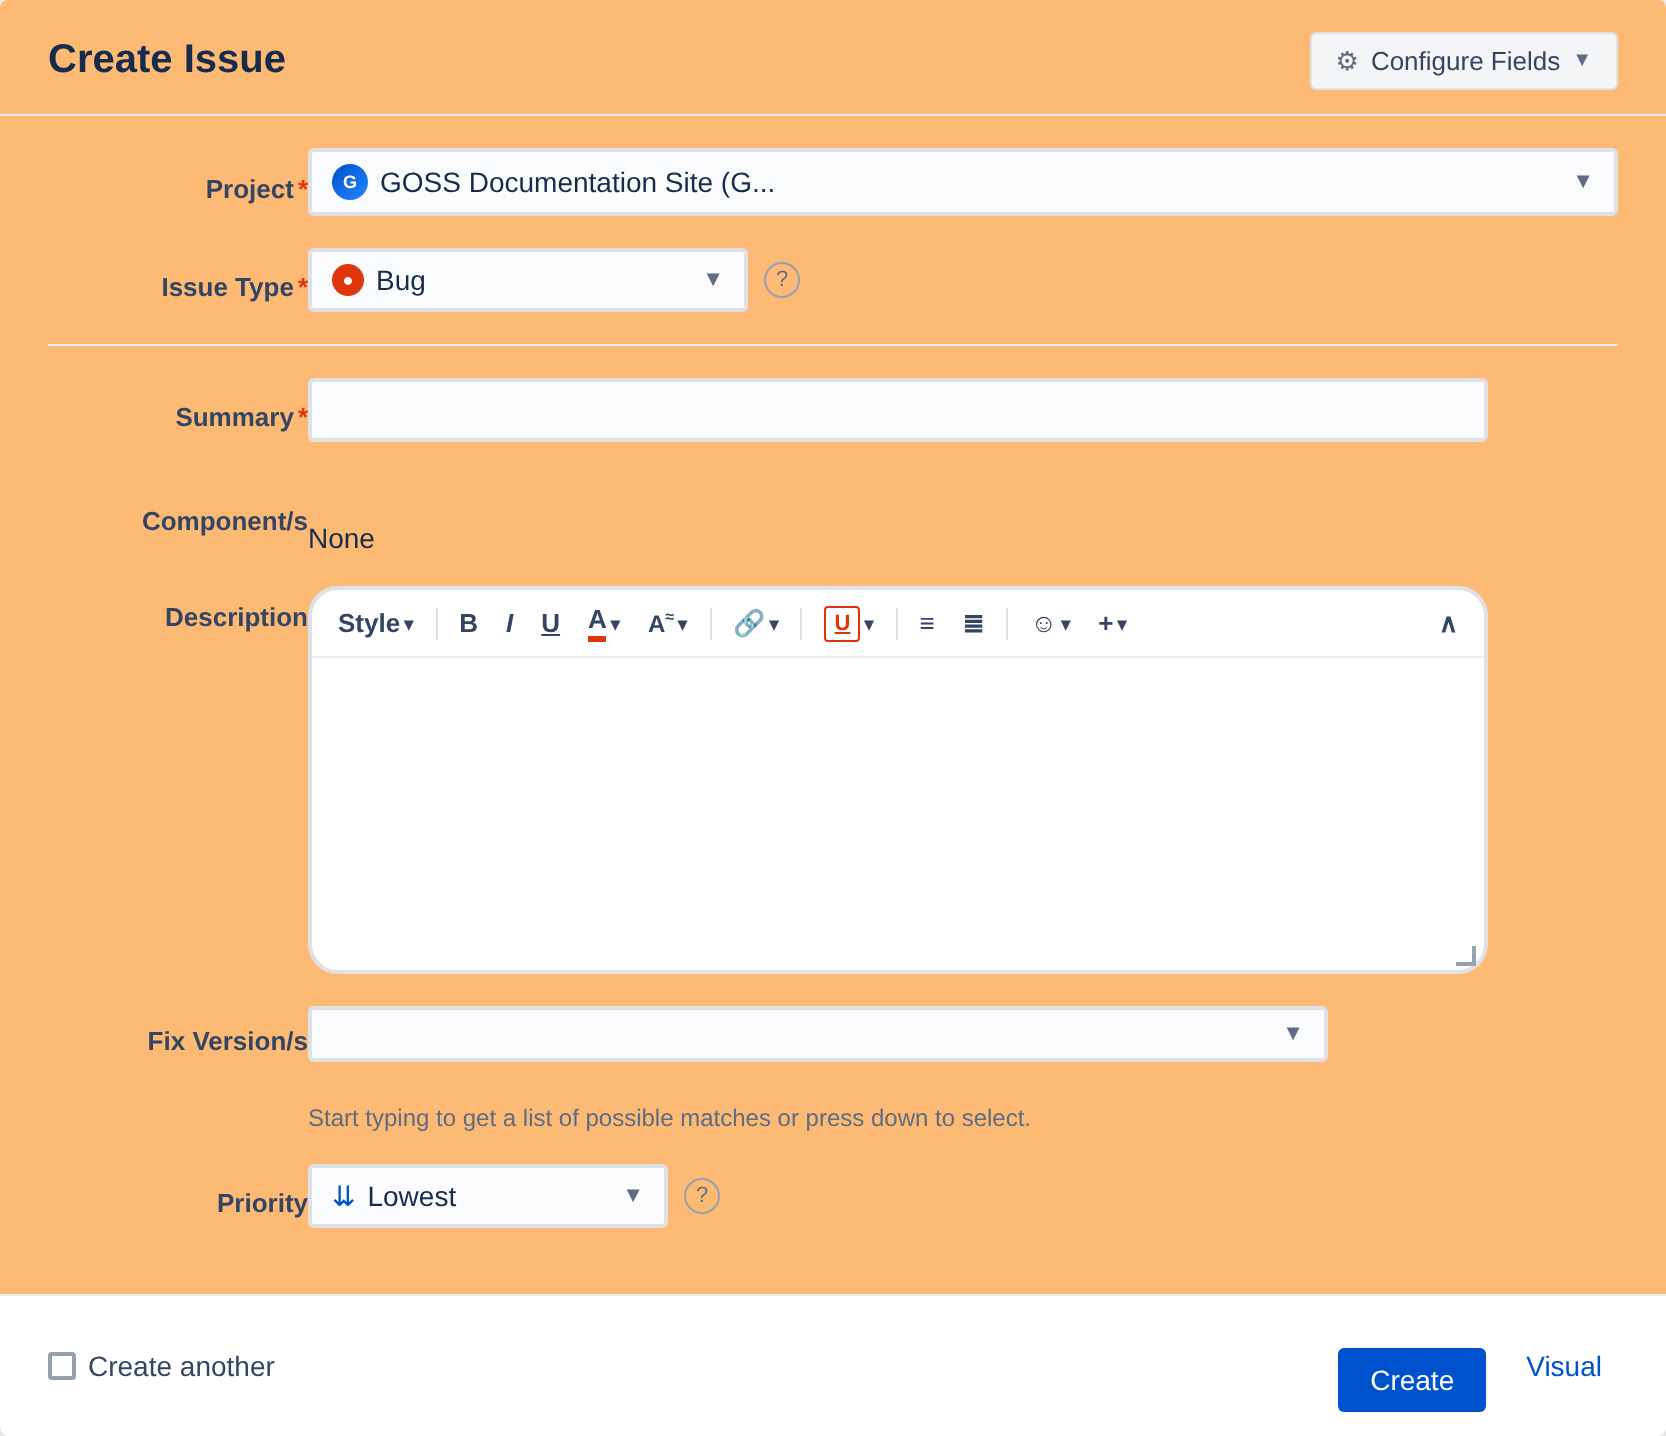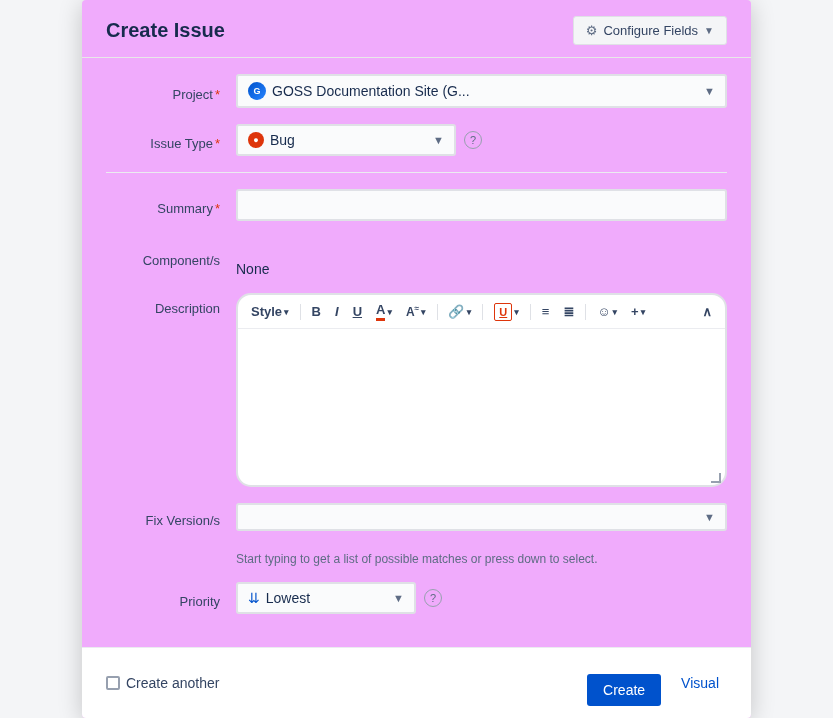--- a/index.html
+++ b/index.html
@@ -7,23 +7,23 @@
       font-family: -apple-system, BlinkMacSystemFont, "Segoe UI", Arial, sans-serif;
       background: #f4f5f7;
       display: flex;
       align-items: center;
       justify-content: center;
       min-height: 100vh;
       font-size: 14px;
       color: #172b4d;
     }
     .dialog {
-      width: 669px;
+      width: 833px;
       min-height: 718px;
-      background: #f0abfc;
+      background: #fdba74;
       border-radius: 4px;
       box-shadow: 0 4px 24px rgba(0,0,0,0.2);
       display: flex;
       flex-direction: column;
       position: relative;
       overflow: hidden;
     }
     .dialog-header {
       display: flex;
       align-items: center;
@@ -68,25 +68,24 @@
     .form-row {
       display: flex;
       align-items: flex-start;
       margin-bottom: 16px;
     }
     .form-row.align-center { align-items: center; }
     .field-label {
       width: 130px;
       min-width: 130px;
       text-align: right;
-      padding-right: 16px;
       padding-top: 6px;
       font-size: 13px;
       color: #344563;
-      font-weight: 400;
+      font-weight: 700;
     }
     .field-label.required::after {
       content: '*';
       color: #de350b;
       margin-left: 2px;
     }
     .field-content { flex: 1; }
     .project-select {
       display: flex;
       align-items: center;

